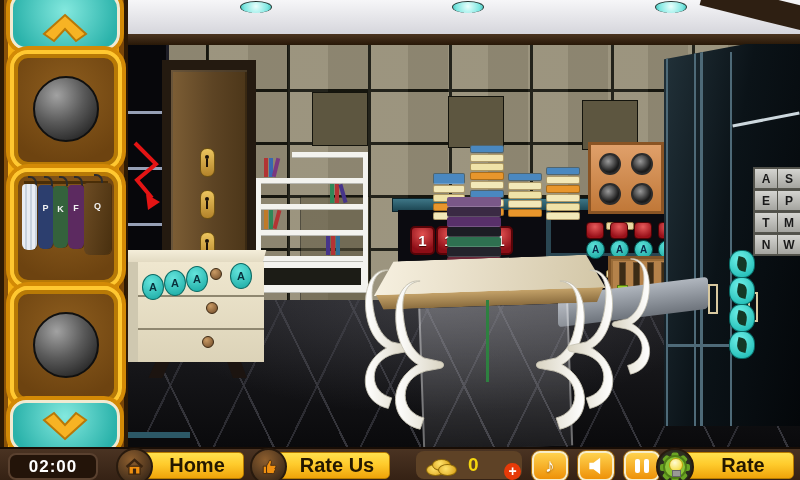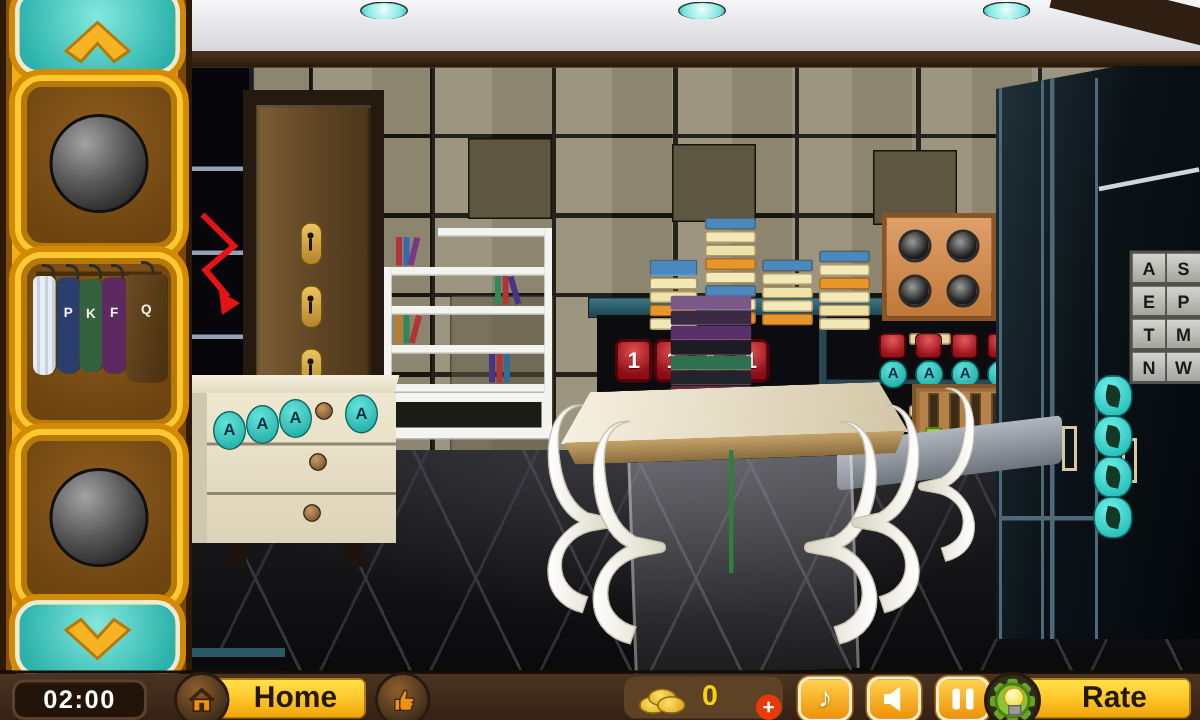--- a/index.html
+++ b/index.html
@@ -510,20 +510,23 @@
       <span>Home</span>
     </div>
     <div class="abs iconcirc" style="left:116px;">
       <svg width="19" height="18" viewBox="0 0 24 22">
         <path d="M2 11 L12 2 L22 11" fill="none" stroke="#3a2410" stroke-width="3"></path>
         <rect x="5" y="10" width="14" height="10" fill="#f09010" stroke="#3a2410" stroke-width="1.5"></rect>
         <rect x="10" y="13" width="4" height="7" fill="#3a2410"></rect>
       </svg>
     </div>
 
+    <div class="abs ybtn" style="left:268px;width:122px;">
+      <span>Rate Us</span>
+    </div>
     <div class="abs iconcirc" style="left:250px;">
       <svg width="18" height="18" viewBox="0 0 22 22">
         <path d="M4 10 h4 v9 H4 z" fill="#f09010" stroke="#3a2410"></path>
         <path d="M8 11 C8 8 10 7 11 4 C11.5 2 14 2.5 14 5 L13 9 L18 9 C20 9 20 12 18 12.5 C19.5 13.5 19 15.5 17.5 16 C18.5 17.5 17 19 15.5 19 L9 19 L8 17 Z" fill="#f09010" stroke="#3a2410"></path>
       </svg>
     </div>
 
     <div class="abs coinpanel">
       <div class="coin" style="left:10px;top:13px;"></div>
       <div class="coin" style="left:16px;top:8px;"></div>

